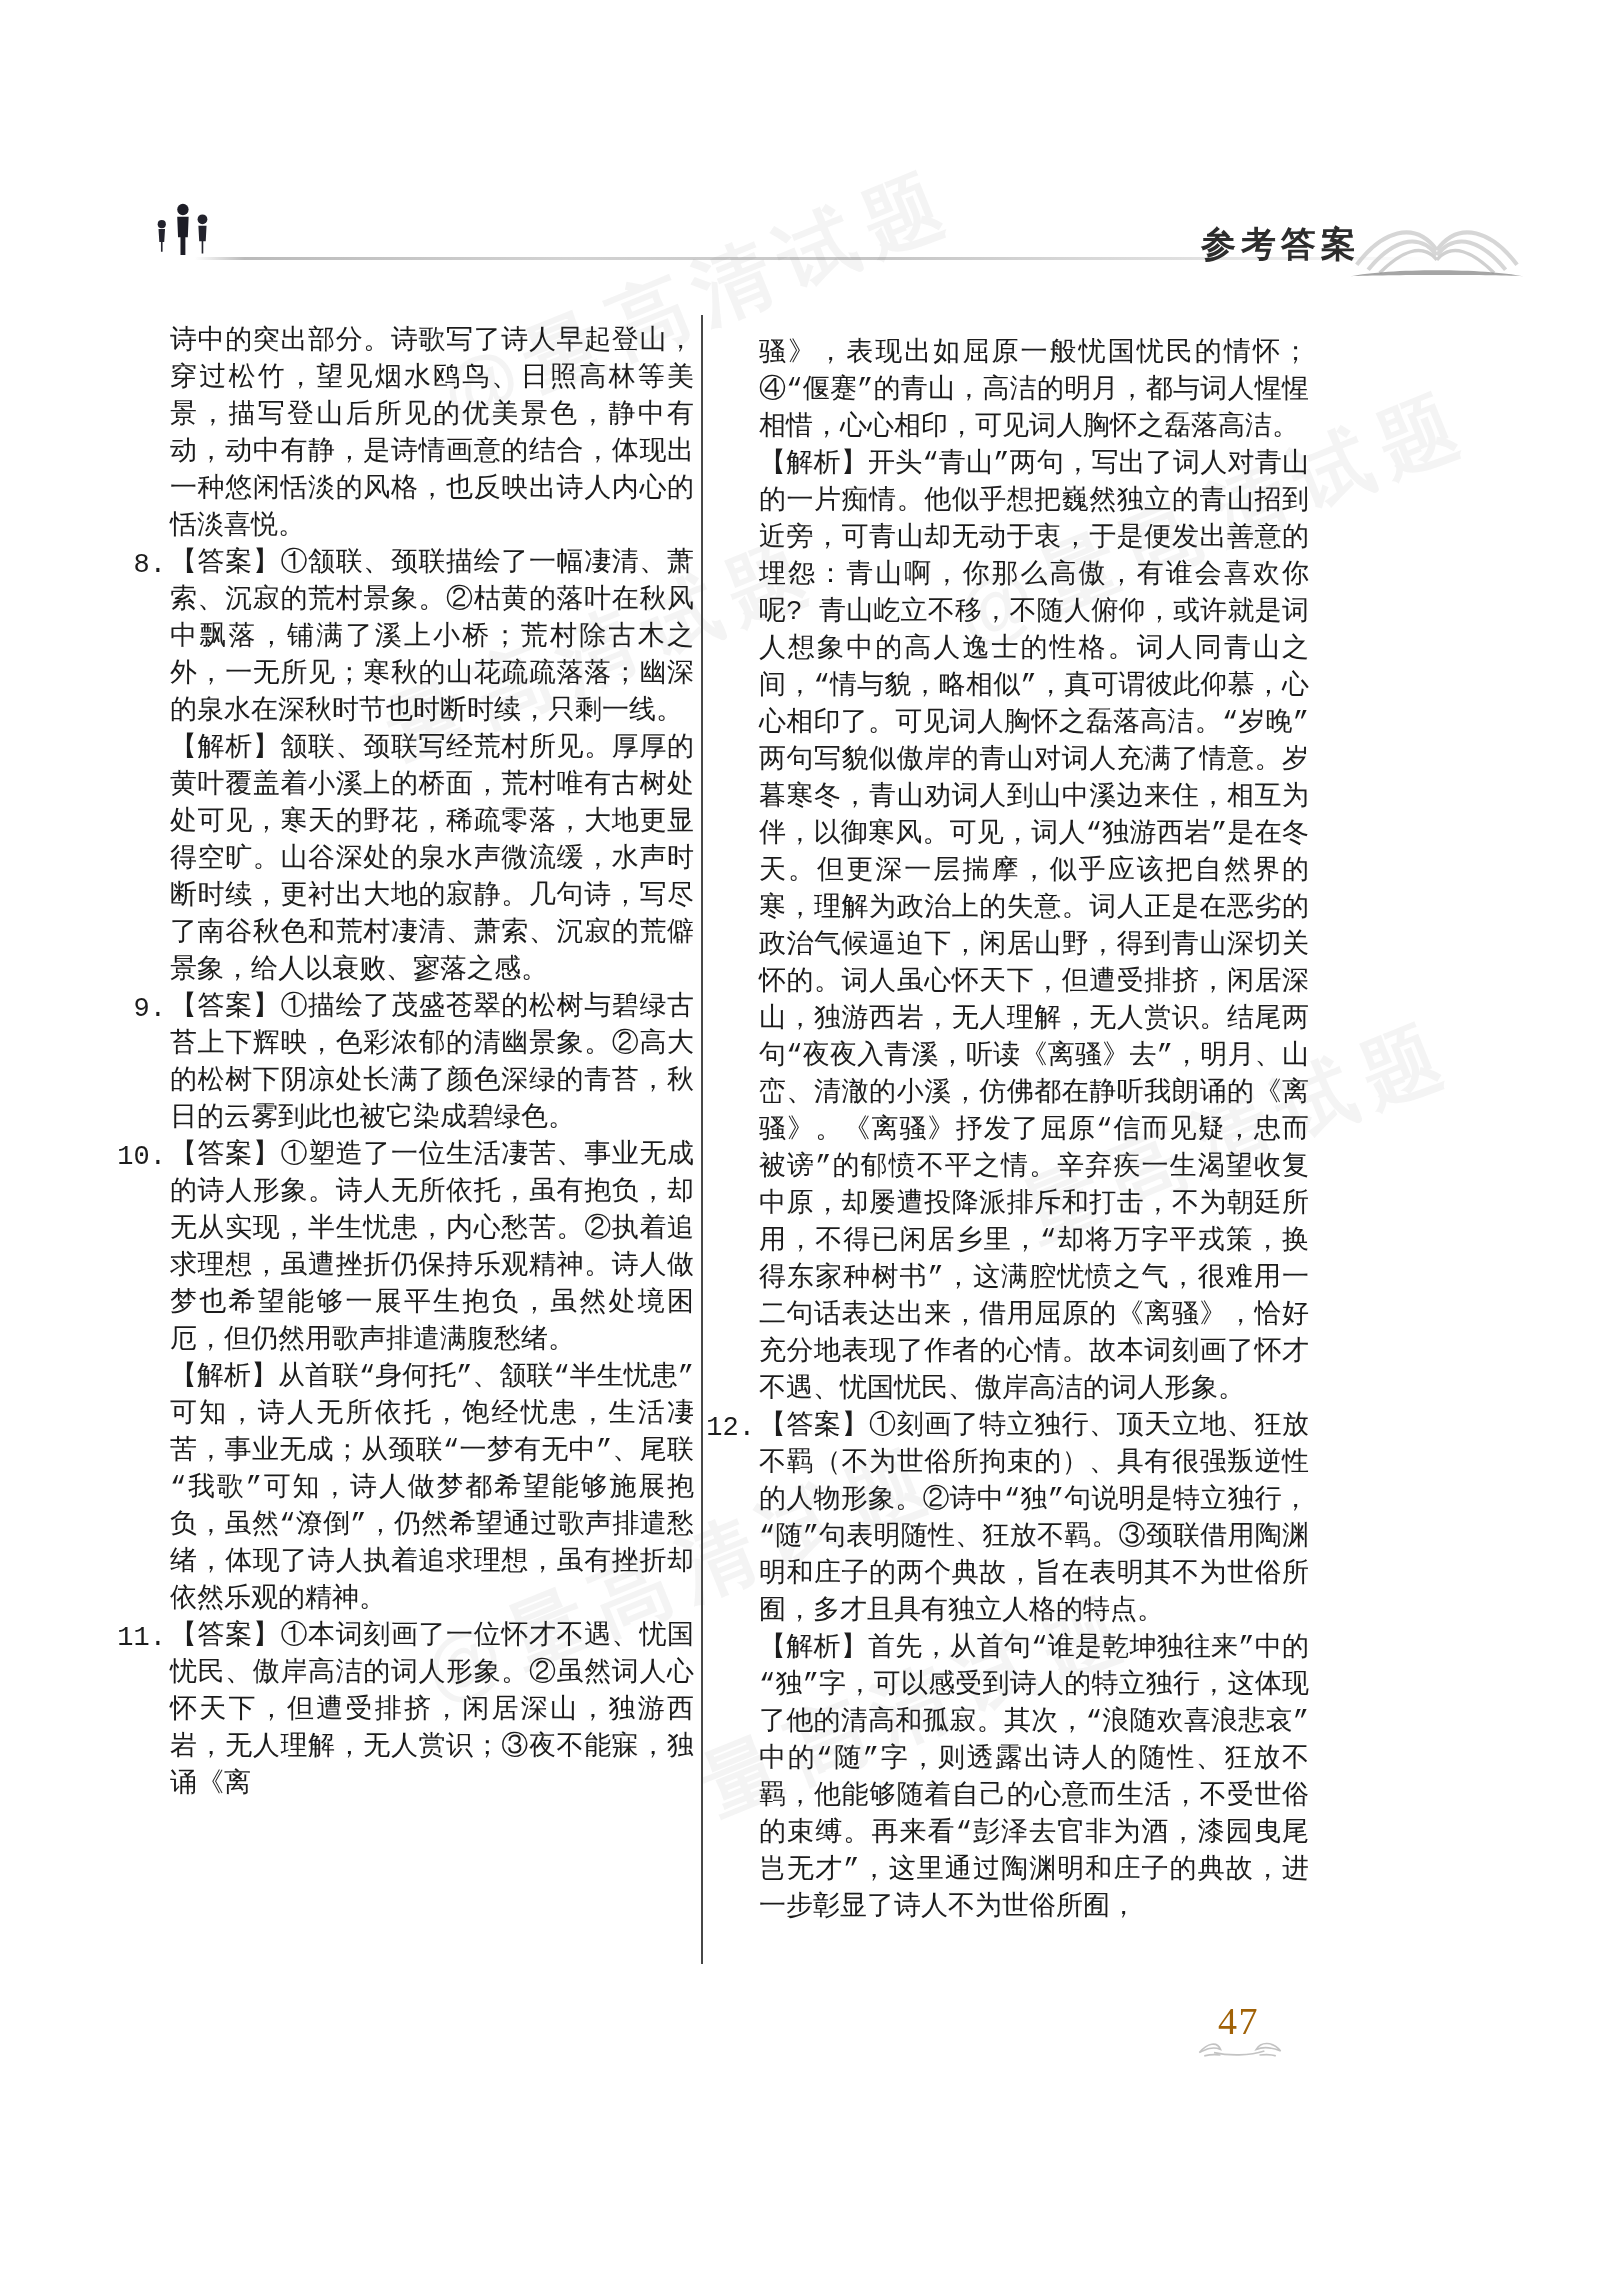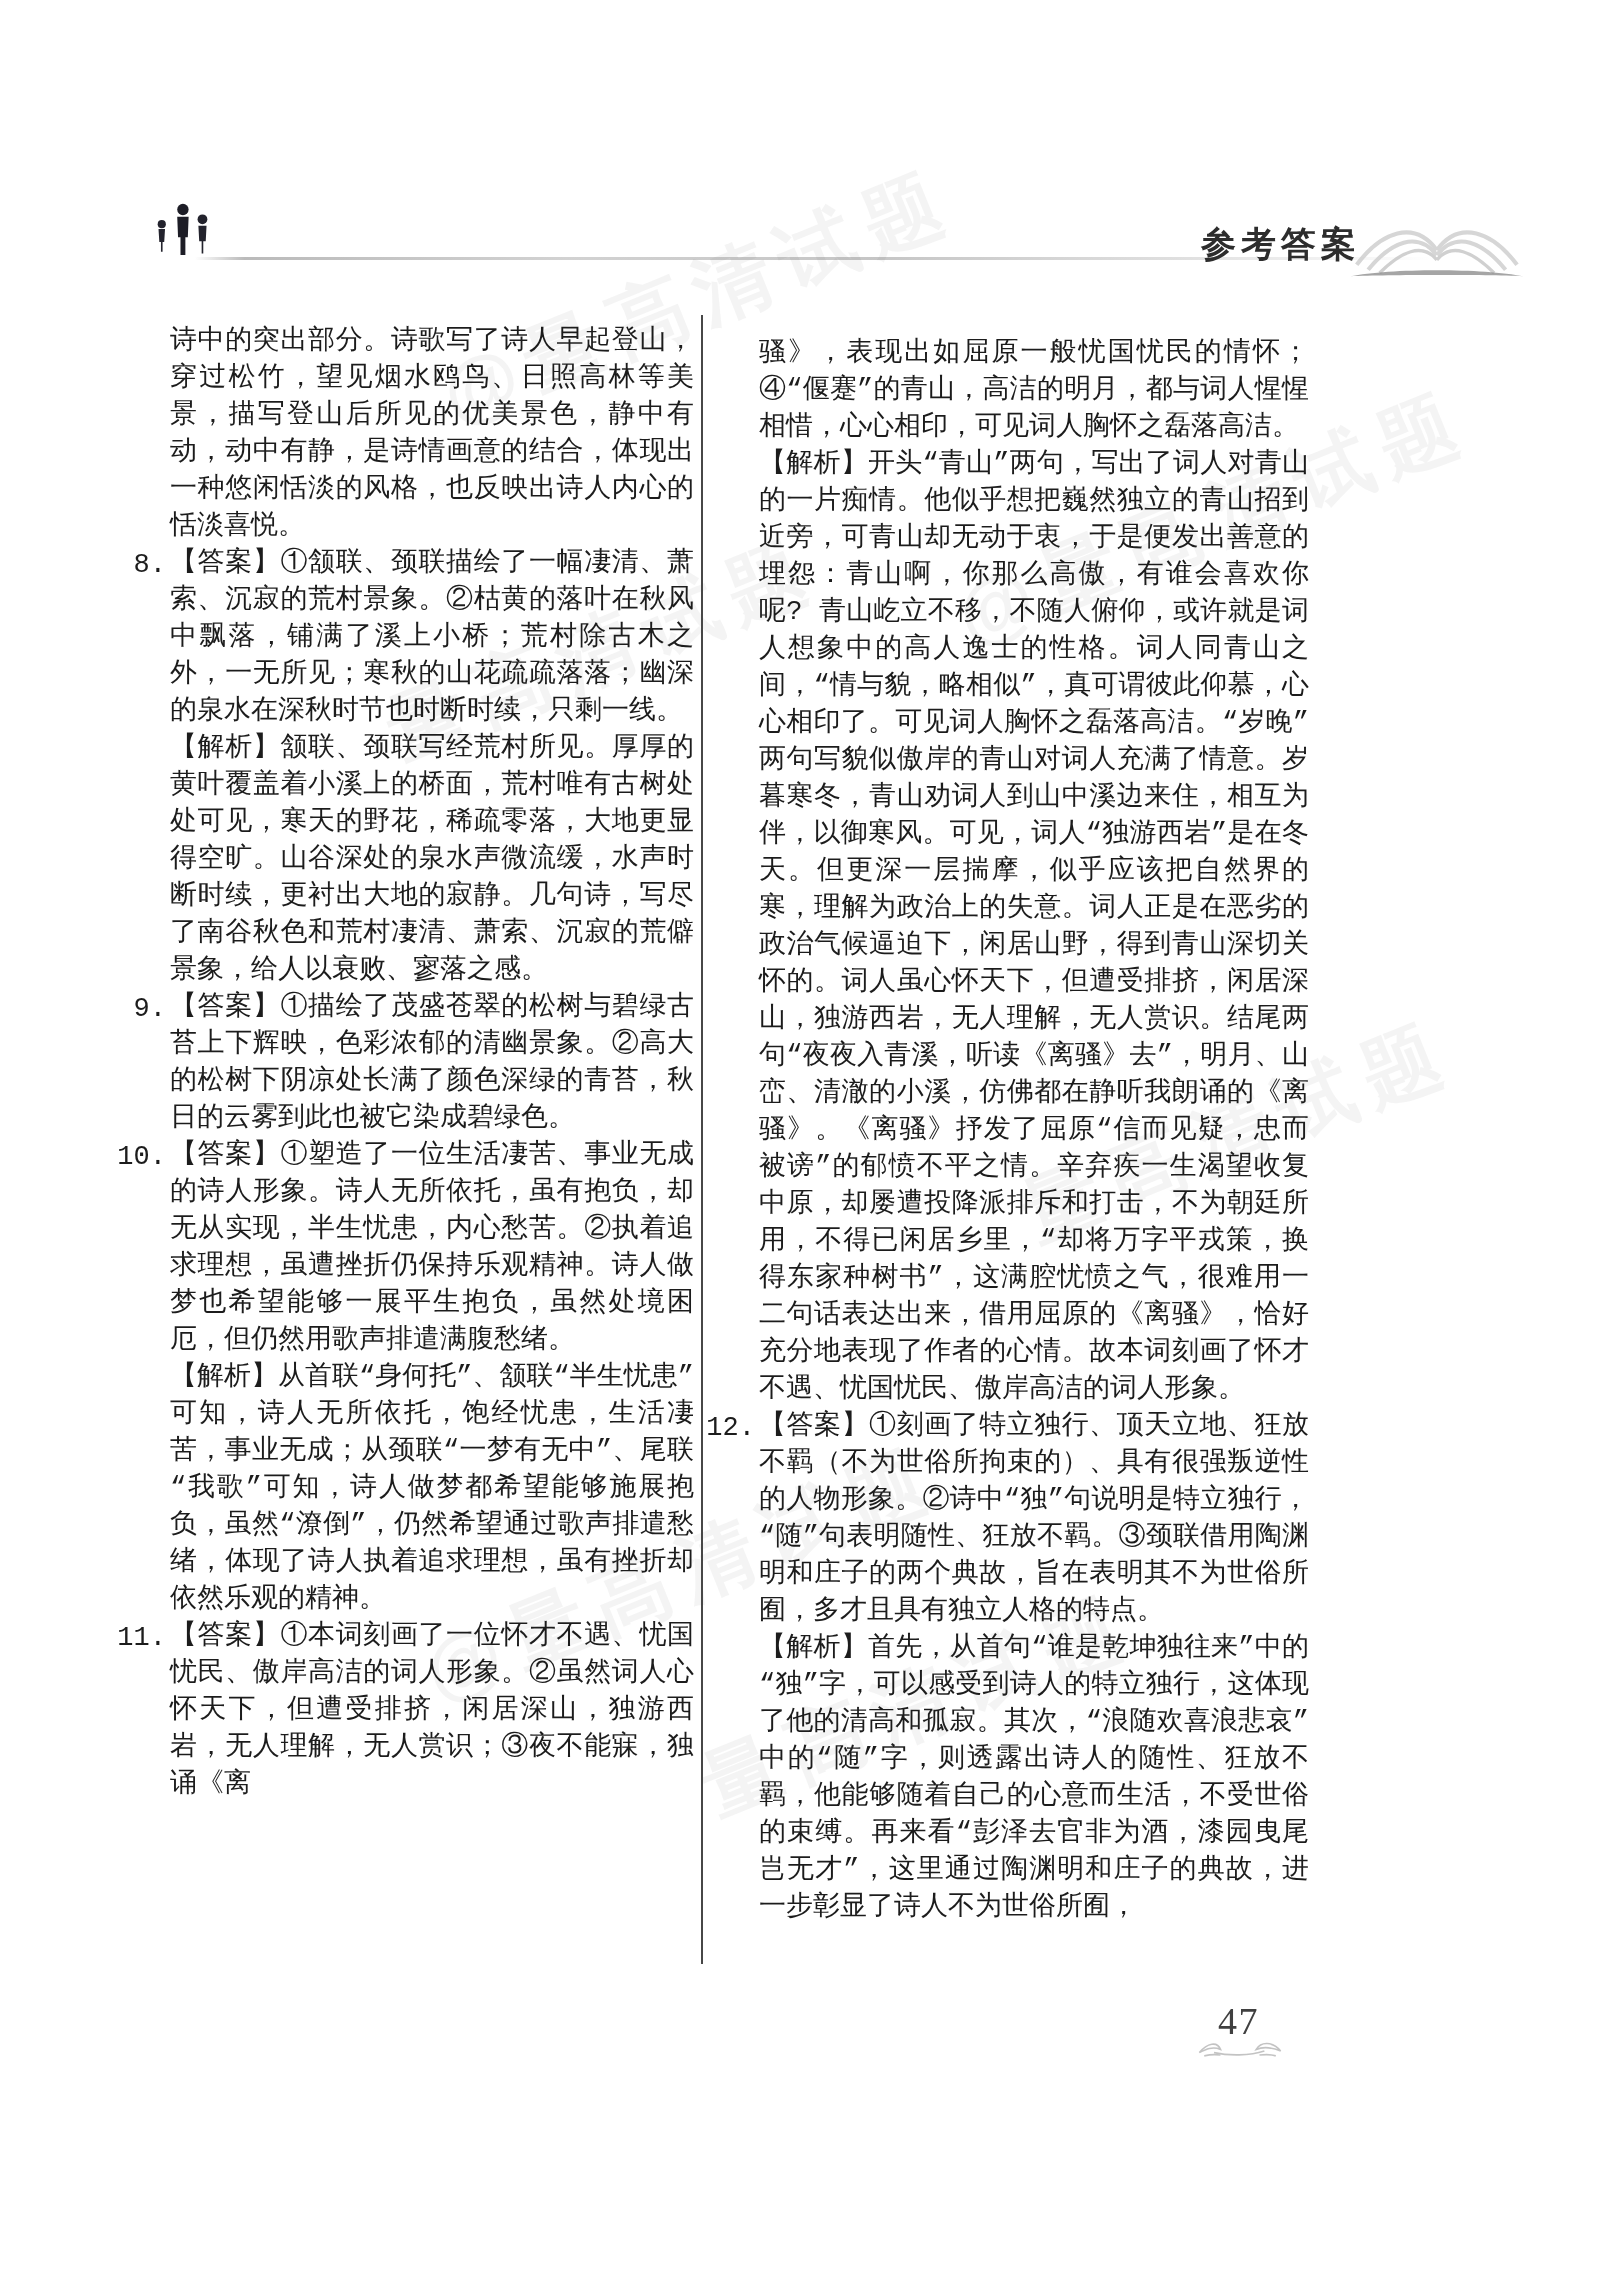--- a/index.html
+++ b/index.html
@@ -61,21 +61,21 @@
     font-size:27px;line-height:37px;white-space:nowrap;color:#1c1c1c;
   }
   .divider{
     position:absolute;left:701px;top:315px;width:1.6px;height:1649px;
     background:#474747;
   }
 
   
   .page-number{
     position:absolute;left:1218px;top:1999px;
-    font-size:38px;color:#404040;letter-spacing:1.6px;
+    font-size:38px;color:#a16207;letter-spacing:1.6px;
   }
   .footer-flourish{position:absolute;left:1196px;top:2038px;width:88px;height:26px;}
 </style>
 </head>
 <body>
 
 <div class="page">
 
   <svg class="people-icon" viewBox="0 0 86 70">
 

